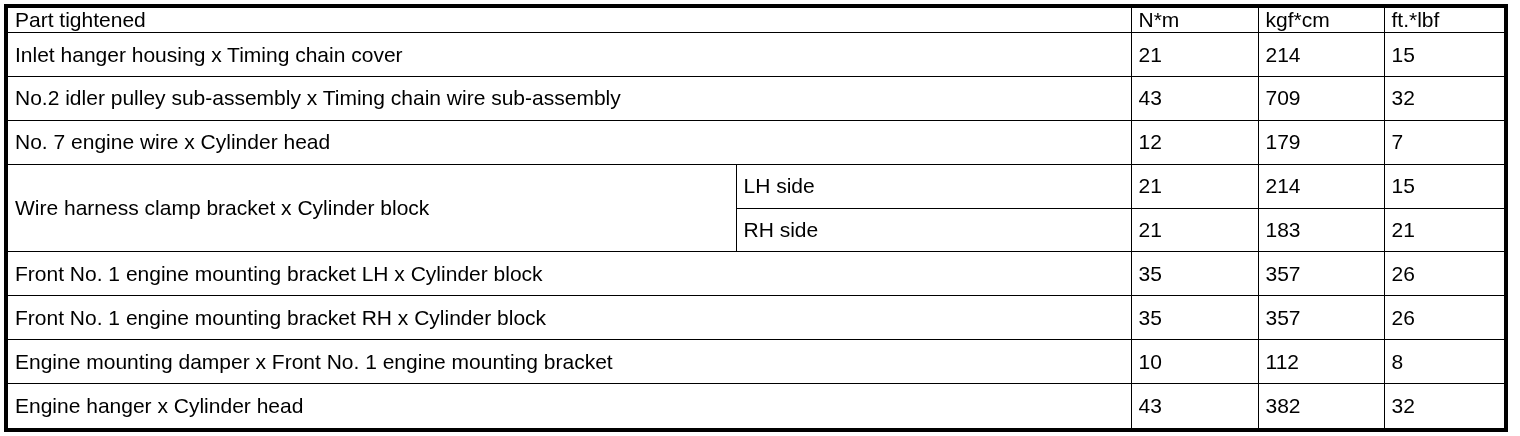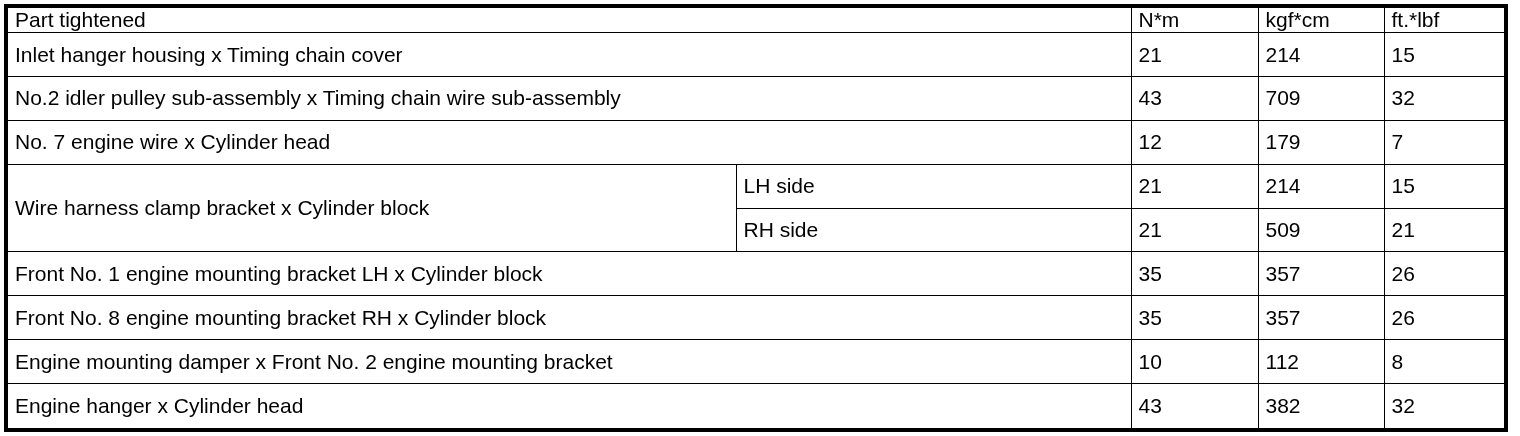--- a/index.html
+++ b/index.html
@@ -128,40 +128,40 @@
         <td class="merged" rowspan="2">Wire harness clamp bracket x Cylinder block</td>
         <td class="sub-cell">LH side</td>
         <td class="val">21</td>
         <td class="val">214</td>
         <td class="val">15</td>
       </tr>
 
       <tr class="sub-second">
         <td class="sub-cell">RH side</td>
         <td class="val">21</td>
-        <td class="val">509</td>
+        <td class="val">183</td>
         <td class="val">21</td>
       </tr>
 
       <tr>
         <td colspan="2">Front No. 1 engine mounting bracket LH x Cylinder block</td>
         <td class="val">35</td>
         <td class="val">357</td>
         <td class="val">26</td>
       </tr>
 
       <tr>
-        <td colspan="2">Front No. 8 engine mounting bracket RH x Cylinder block</td>
+        <td colspan="2">Front No. 1 engine mounting bracket RH x Cylinder block</td>
         <td class="val">35</td>
         <td class="val">357</td>
         <td class="val">26</td>
       </tr>
 
       <tr>
-        <td colspan="2">Engine mounting damper x Front No. 2 engine mounting bracket</td>
+        <td colspan="2">Engine mounting damper x Front No. 1 engine mounting bracket</td>
         <td class="val">10</td>
         <td class="val">112</td>
         <td class="val">8</td>
       </tr>
 
       <tr>
         <td colspan="2">Engine hanger x Cylinder head</td>
         <td class="val">43</td>
         <td class="val">382</td>
         <td class="val">32</td>

